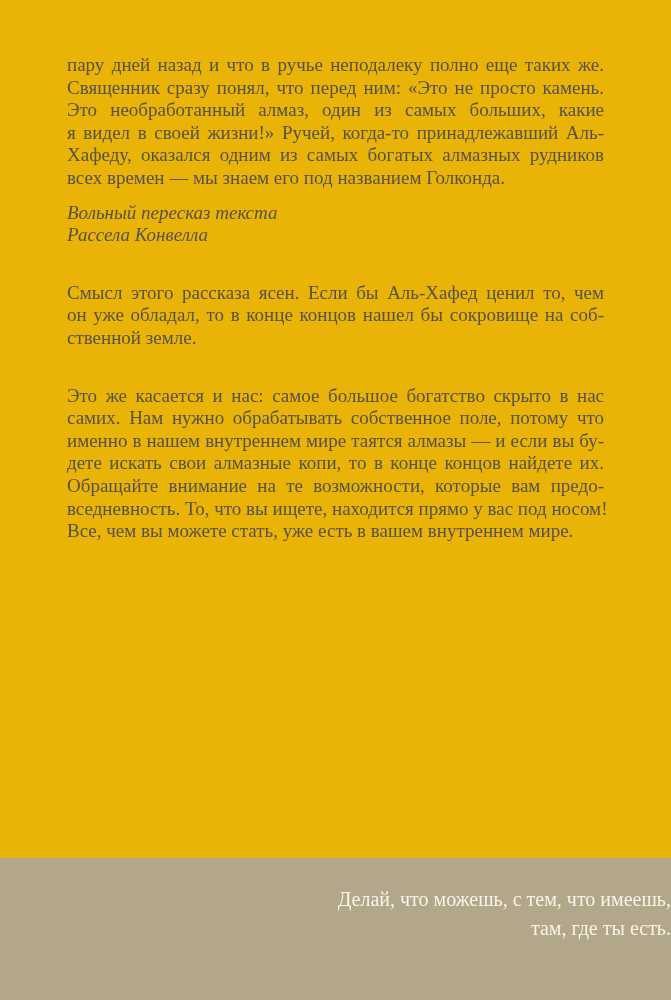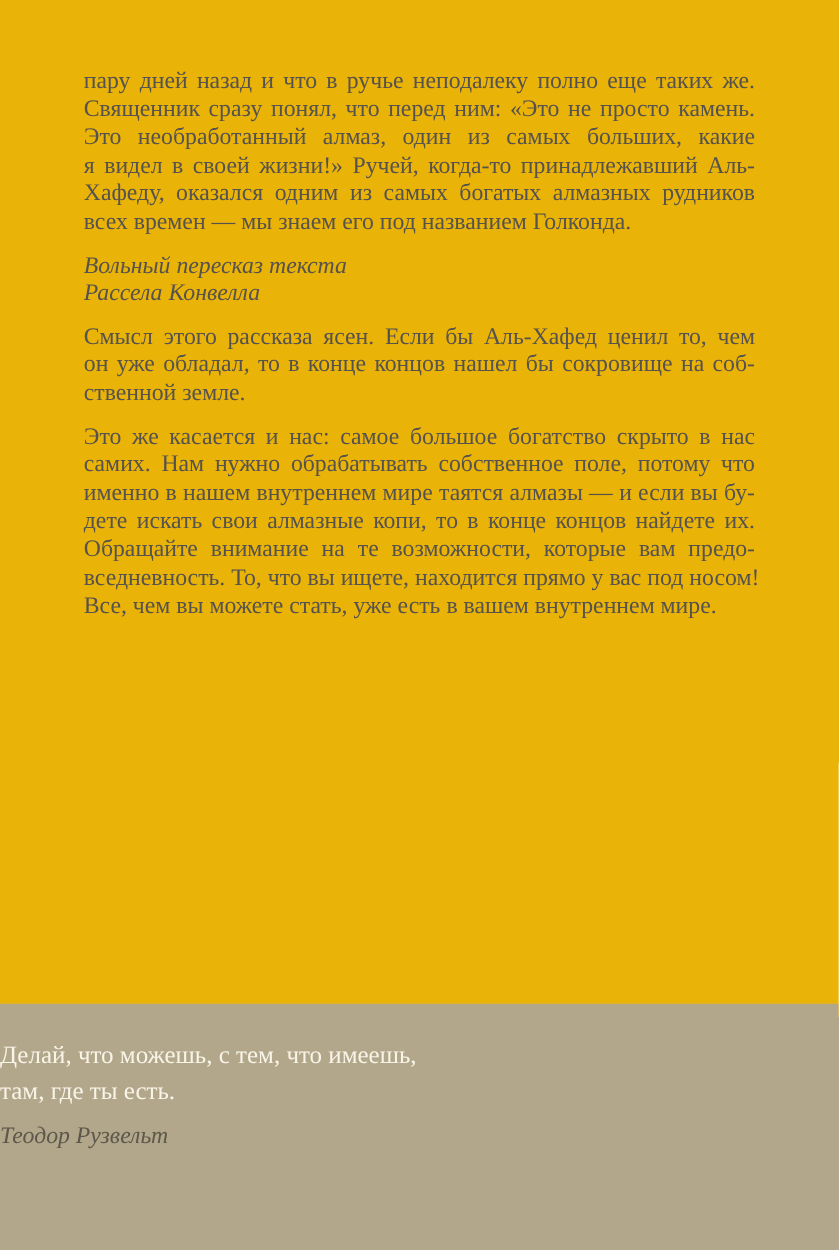--- a/index.html
+++ b/index.html
@@ -22,29 +22,29 @@
   .para .just {
     text-align: justify;
     text-align-last: justify;
     white-space: nowrap;
   }
   .attribution {
     margin-top: 12px;
     text-align: left;
     font-style: italic;
   }
-  .para-gap { margin-top: 12px; }
+  .para-gap { margin-top: 35px; }
   .quote-block {
     position: absolute;
     left: 0;
     bottom: 0;
     width: 671px;
-    height: 197px;
+    height: 142px;
     background: #b3a78b;
-    text-align: left;
+    text-align: right;
     box-sizing: border-box;
     padding-top: 27px;
   }
   .quote-text {
     font-size: 20px;
     line-height: 29px;
     color: #f8f4e7;
   }
   .quote-author {
     margin-top: 10px;
@@ -89,15 +89,14 @@
         <div class="line">Все, чем вы можете стать, уже есть в вашем внутреннем мире.</div>
       </div>
 
   </div>
 
   <div class="quote-block">
     <div class="quote-text">
         <div class="line">Делай, что можешь, с тем, что имеешь,</div>
         <div class="line">там, где ты есть.</div>
       </div>
-    <div class="quote-author">Теодор Рузвельт</div>
   </div>
 </div>
 
 </body></html>

